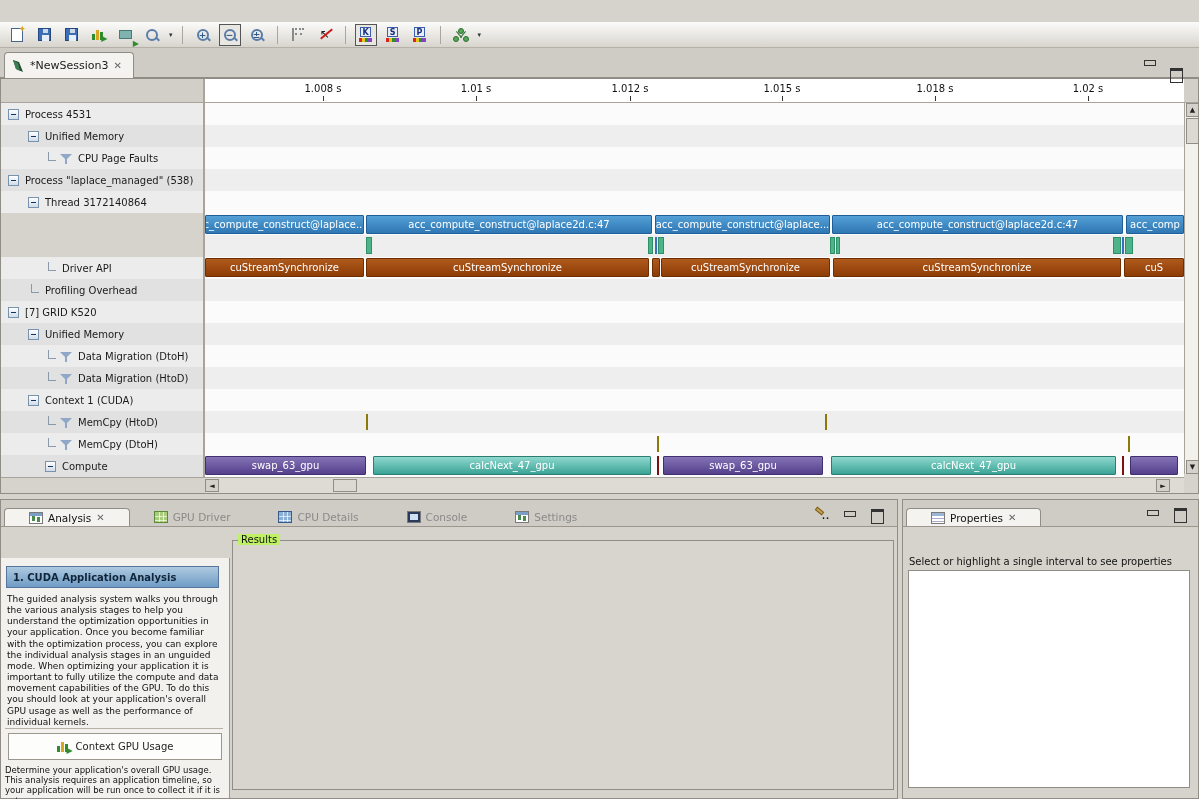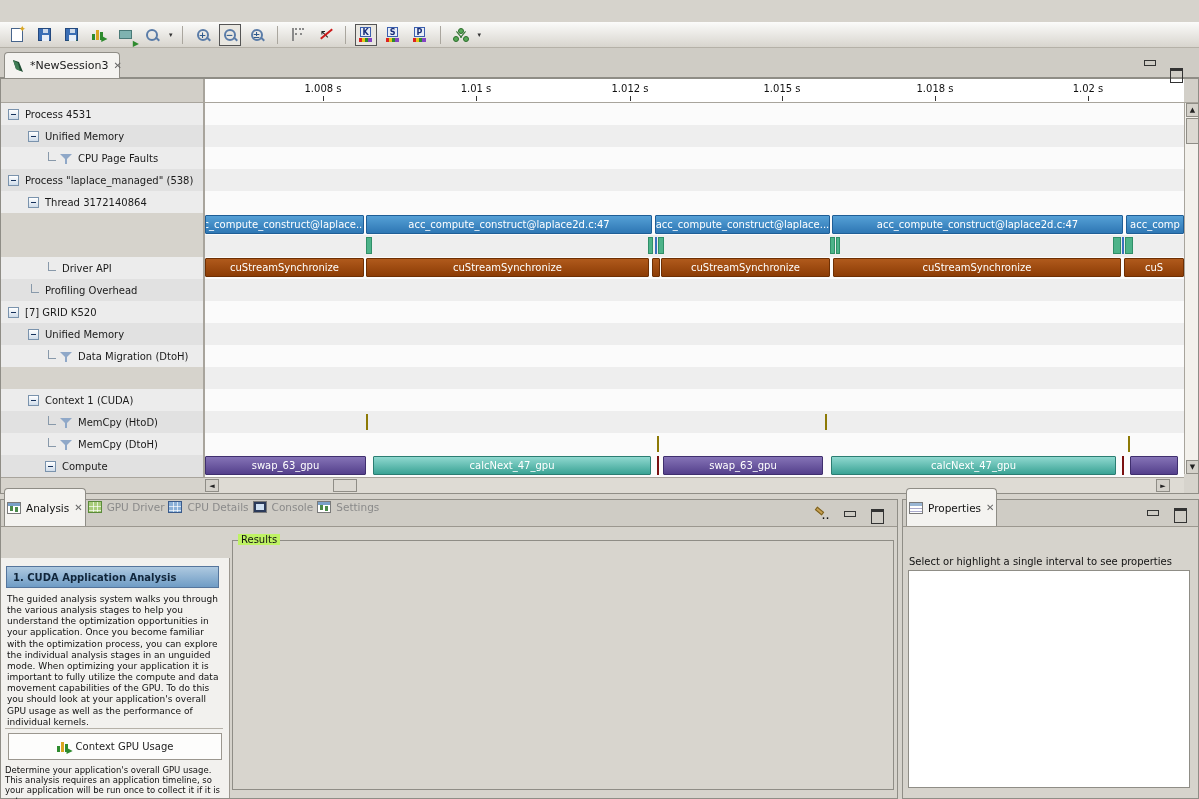--- a/index.html
+++ b/index.html
@@ -47,21 +47,21 @@
   .ico-tree i { position:absolute; width:6px; height:6px; border-radius:50%; background:#57a857; border:1px solid #2c6e2c; }
   .ico-tree i:nth-child(1){ left:5px; top:0; }
   .ico-tree i:nth-child(2){ left:0; bottom:0; }
   .ico-tree i:nth-child(3){ right:0; bottom:0; }
   .ico-tree::before, .ico-tree::after { content:""; position:absolute; width:8px; height:1px; background:#2c6e2c; top:6px; }
   .ico-tree::before { left:2px; transform:rotate(50deg); }
   .ico-tree::after { right:2px; transform:rotate(-50deg); }
 
   
   .tabstrip { left:0; top:48px; width:1199px; height:30px; background:#cfccc5; border-bottom:1px solid #8f8d86; }
-  .session-tab { position:absolute; left:4px; top:4px; width:116px; height:26px; background:#f4f3f0; border:1px solid #8f8d86; border-bottom:none; border-radius:4px 4px 0 0; display:flex; align-items:center; padding:0 6px; gap:5px; font-size:11px; }
+  .session-tab { position:absolute; left:4px; top:4px; width:130px; height:26px; background:#f4f3f0; border:1px solid #8f8d86; border-bottom:none; border-radius:4px 4px 0 0; display:flex; align-items:center; padding:0 6px; gap:5px; font-size:11px; }
   .close-x { color:#666; font-size:10px; font-weight:bold; cursor:pointer; }
 
   
   .tl-corner { left:0; top:78px; width:204px; height:25px; background:#d2cfc8; border-right:1px solid #a8a49c; border-bottom:1px solid #a8a49c; }
   .tl-axis { left:204px; top:78px; width:980px; height:25px; background:#fff; border-bottom:1px solid #a8a49c; }
   .tick-label { position:absolute; top:5px; transform:translateX(-50%); font-size:10px; color:#111; }
   .tick-mark { position:absolute; bottom:1px; width:1px; height:5px; background:#333; }
   .tl-topcorner { left:1184px; top:78px; width:15px; height:25px; background:#d2cfc8; border-bottom:1px solid #a8a49c; }
 
   
@@ -94,21 +94,21 @@
   
   .vscroll { left:1184px; top:103px; width:15px; height:371px; background:#f3f1ec; border-left:1px solid #a8a49c; }
   .hscroll { left:205px; top:477px; width:979px; height:16px; background:#dedbd4; border-top:1px solid #a8a49c; }
   .sbtn { position:absolute; background:#d4d1ca; border:1px solid #8f8d86; display:flex; align-items:center; justify-content:center; font-size:7px; color:#222; }
   .sthumb { position:absolute; background:#dcd9d2; border:1px solid #8f8d86; }
   .hs-filler { left:0; top:477px; width:205px; height:16px; background:#d6d3cc; border-top:1px solid #a8a49c; }
 
   .mainframe { left:0; top:78px; width:1199px; height:416px; border:1px solid #8f8d86; pointer-events:none; }
   .panel { background:#d6d3cc; border:1px solid #8f8d86; }
   .ptabbar { position:absolute; left:0; top:0; right:0; height:27px; background:#cfccc5; border-bottom:1px solid #9b978f; display:flex; align-items:flex-end; }
-  .ptab { height:38px; display:flex; align-items:center; gap:5px; padding:0 2px; font-size:10.5px; color:#8a8a8a; }
+  .ptab { height:18px; display:flex; align-items:center; gap:5px; padding:0 24px; font-size:10.5px; color:#8a8a8a; }
   .ptab.active { background:#f4f3f0; border:1px solid #8f8d86; border-bottom:none; border-radius:4px 4px 0 0; color:#111; }
   .mini-ico { width:14px; height:12px; flex:none; position:relative; border:1px solid #7a7a7a; background:#fff; }
   .mini-ico.win::before { content:""; position:absolute; left:0; top:0; right:0; height:3px; background:#7aa0c8; }
   .mini-ico.win::after { content:""; position:absolute; left:2px; bottom:2px; width:3px; height:5px; background:#4a8a4a; box-shadow:5px 1px 0 #4a8a4a; }
   .mini-ico.grid-g { background:#a8cc7a; border-color:#5a8a3a; }
   .mini-ico.grid-g::before, .mini-ico.grid-b::before { content:""; position:absolute; inset:0;
       background:linear-gradient(#0000 0 4px,#ffffffaa 4px 5px,#0000 5px 8px,#ffffffaa 8px 9px,#0000 9px),
                  linear-gradient(90deg,#0000 0 4px,#ffffffaa 4px 5px,#0000 5px 8px,#ffffffaa 8px 9px,#0000 9px); }
   .mini-ico.grid-b { background:#8ab0d8; border-color:#3a5a8a; }
   .mini-ico.console { background:#2a3a5a; }
@@ -348,20 +348,25 @@
       <span class="tree-label">[7] GRID K520</span>
     </div>
   <div class="tree-row shade-b" style="top:323px;height:22px">
       <span class="minus" style="margin-left:28px"></span>
       <span class="tree-label">Unified Memory</span>
     </div>
   <div class="tree-row shade-a" style="top:345px;height:22px">
       <span class="elbow" style="margin-left:48px"></span>
       <span class="funnel" style="margin-left:4px"></span>
       <span class="tree-label">Data Migration (DtoH)</span>
+    </div>
+  <div class="tree-row shade-b" style="top:367px;height:22px">
+      <span class="elbow" style="margin-left:48px"></span>
+      <span class="funnel" style="margin-left:4px"></span>
+      <span class="tree-label">Data Migration (HtoD)</span>
     </div>
   <div class="tree-row shade-a" style="top:389px;height:22px">
       <span class="minus" style="margin-left:28px"></span>
       <span class="tree-label">Context 1 (CUDA)</span>
     </div>
   <div class="tree-row shade-b" style="top:411px;height:22px">
       <span class="elbow" style="margin-left:48px"></span>
       <span class="funnel" style="margin-left:4px"></span>
       <span class="tree-label">MemCpy (HtoD)</span>
     </div>

